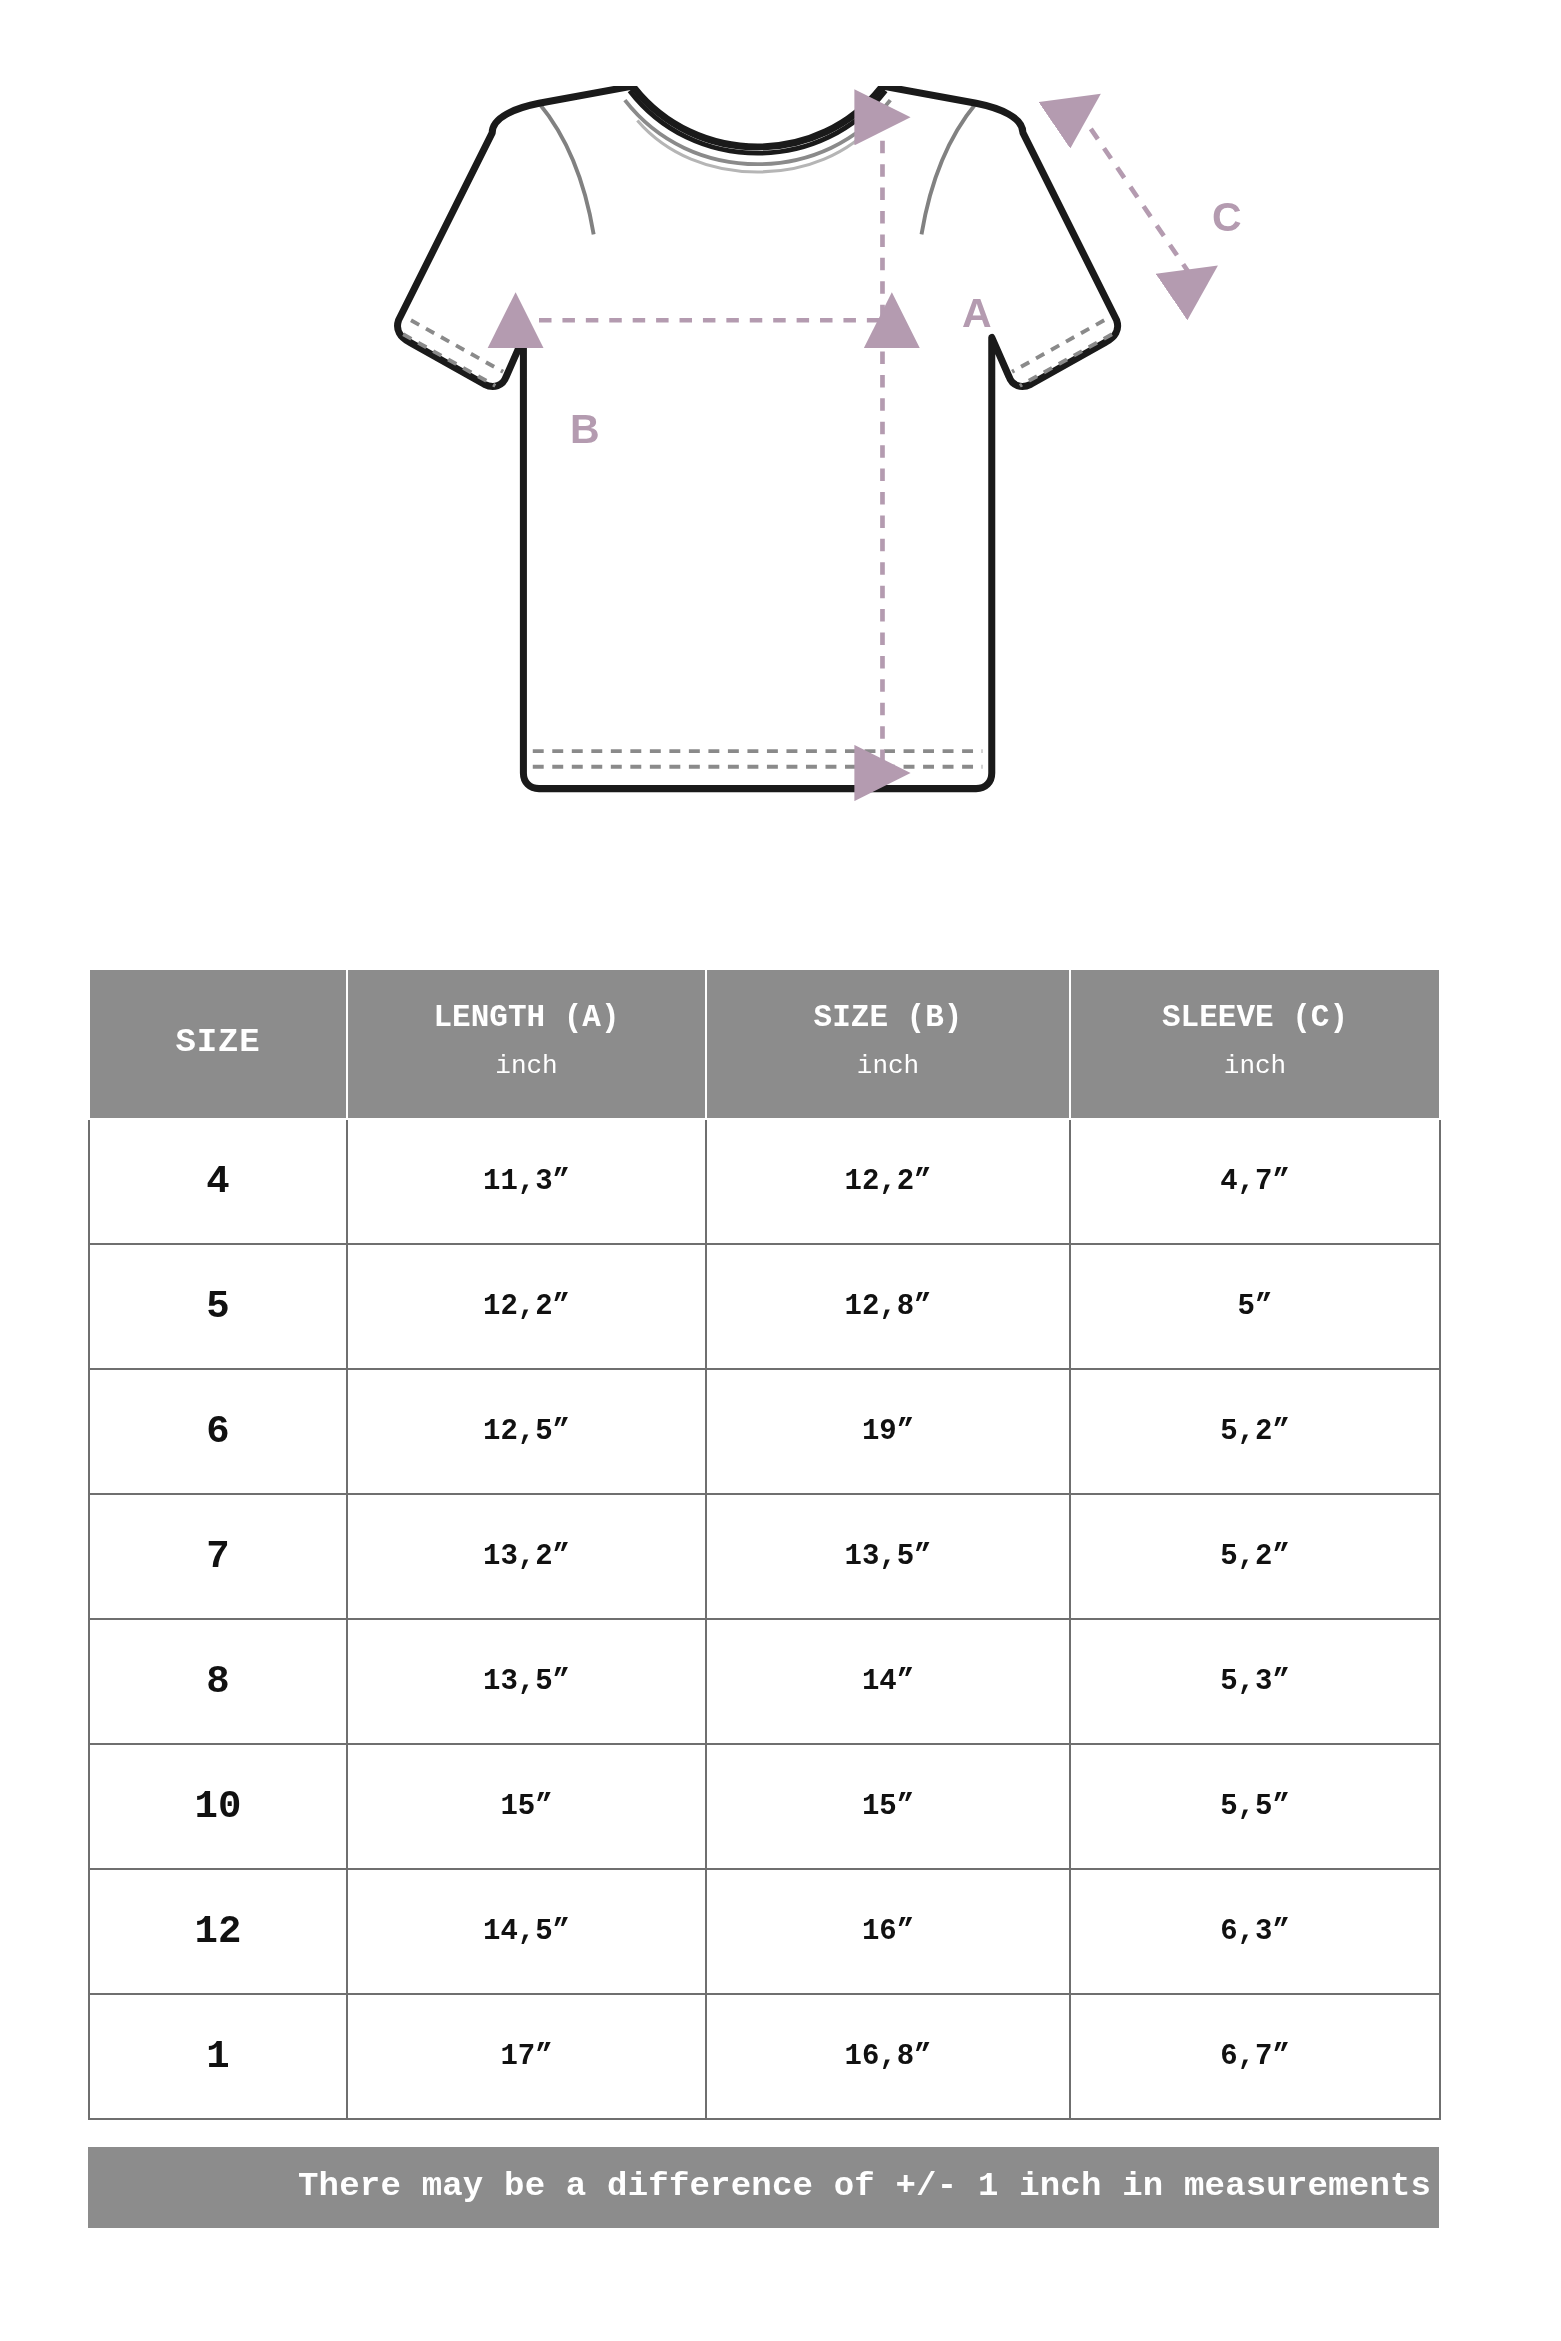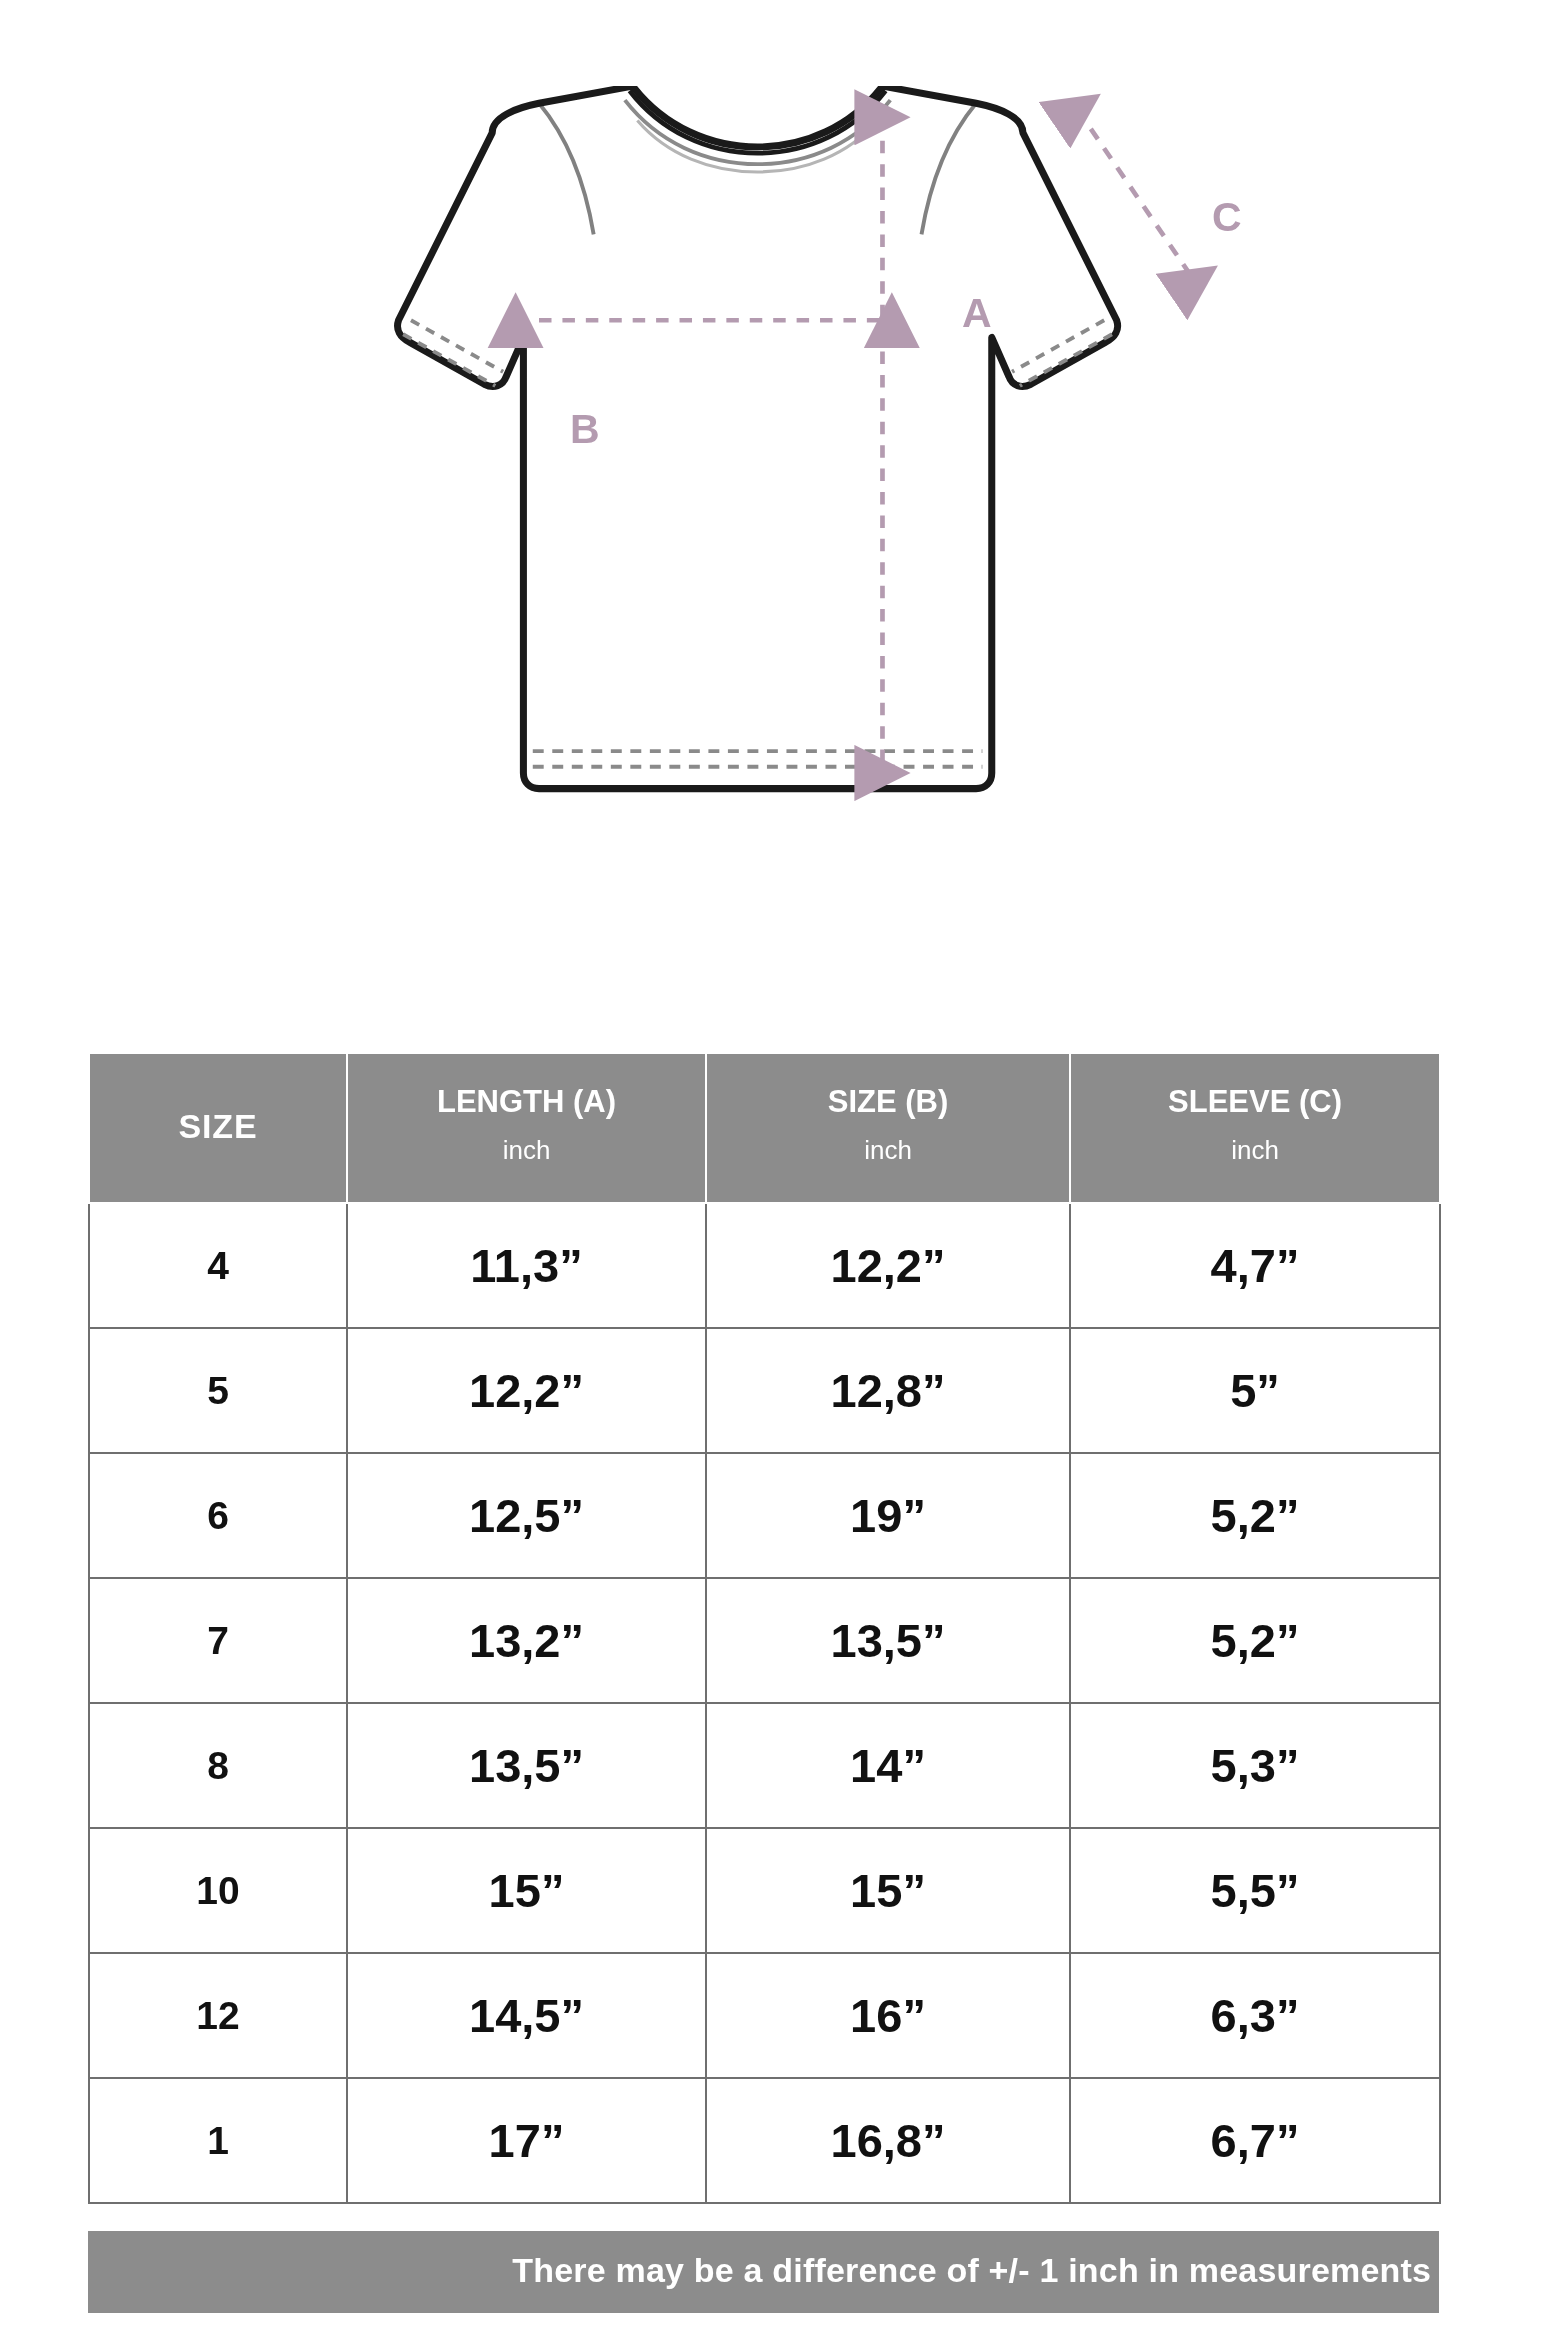--- a/index.html
+++ b/index.html
@@ -36,22 +36,23 @@
     letter-spacing: 0.4px;
   }
   #label-A { left: 962px; top: 290px; }
   #label-B { left: 570px; top: 406px; }
   #label-C { left: 1212px; top: 194px; }
 
   
   #size-table-wrap {
     position: absolute;
     left: 88px;
-    top: 1052px;
+    top: 968px;
     width: 1351px;
+    font-family: Liberation Mono, monospace;
   }
   table.size-table {
     border-collapse: collapse;
     width: 1351px;
     table-layout: fixed;
   }
   table.size-table col.c-size   { width: 258px; }
   table.size-table col.c-length { width: 359px; }
   table.size-table col.c-width  { width: 364px; }
   table.size-table col.c-sleeve { width: 370px; }
@@ -77,21 +78,21 @@
     font-weight: normal;
     line-height: 1.3;
     margin-top: 15px;
   }
   .th-size .th-main { font-size: 34px; letter-spacing: 0.8px; }
 
   table.size-table tbody td {
     border: 2.3px solid #6f6f6f;
     background: #ffffff;
     color: #111111;
-    font-size: 47px;
+    font-size: 29px;
     font-weight: bold;
     text-align: center;
     height: 123px;
     padding: 0;
     vertical-align: middle;
   }
   table.size-table tbody td.cell-size { font-size: 39px; }
 
   #table-footer {
     margin-top: 26.5px;

